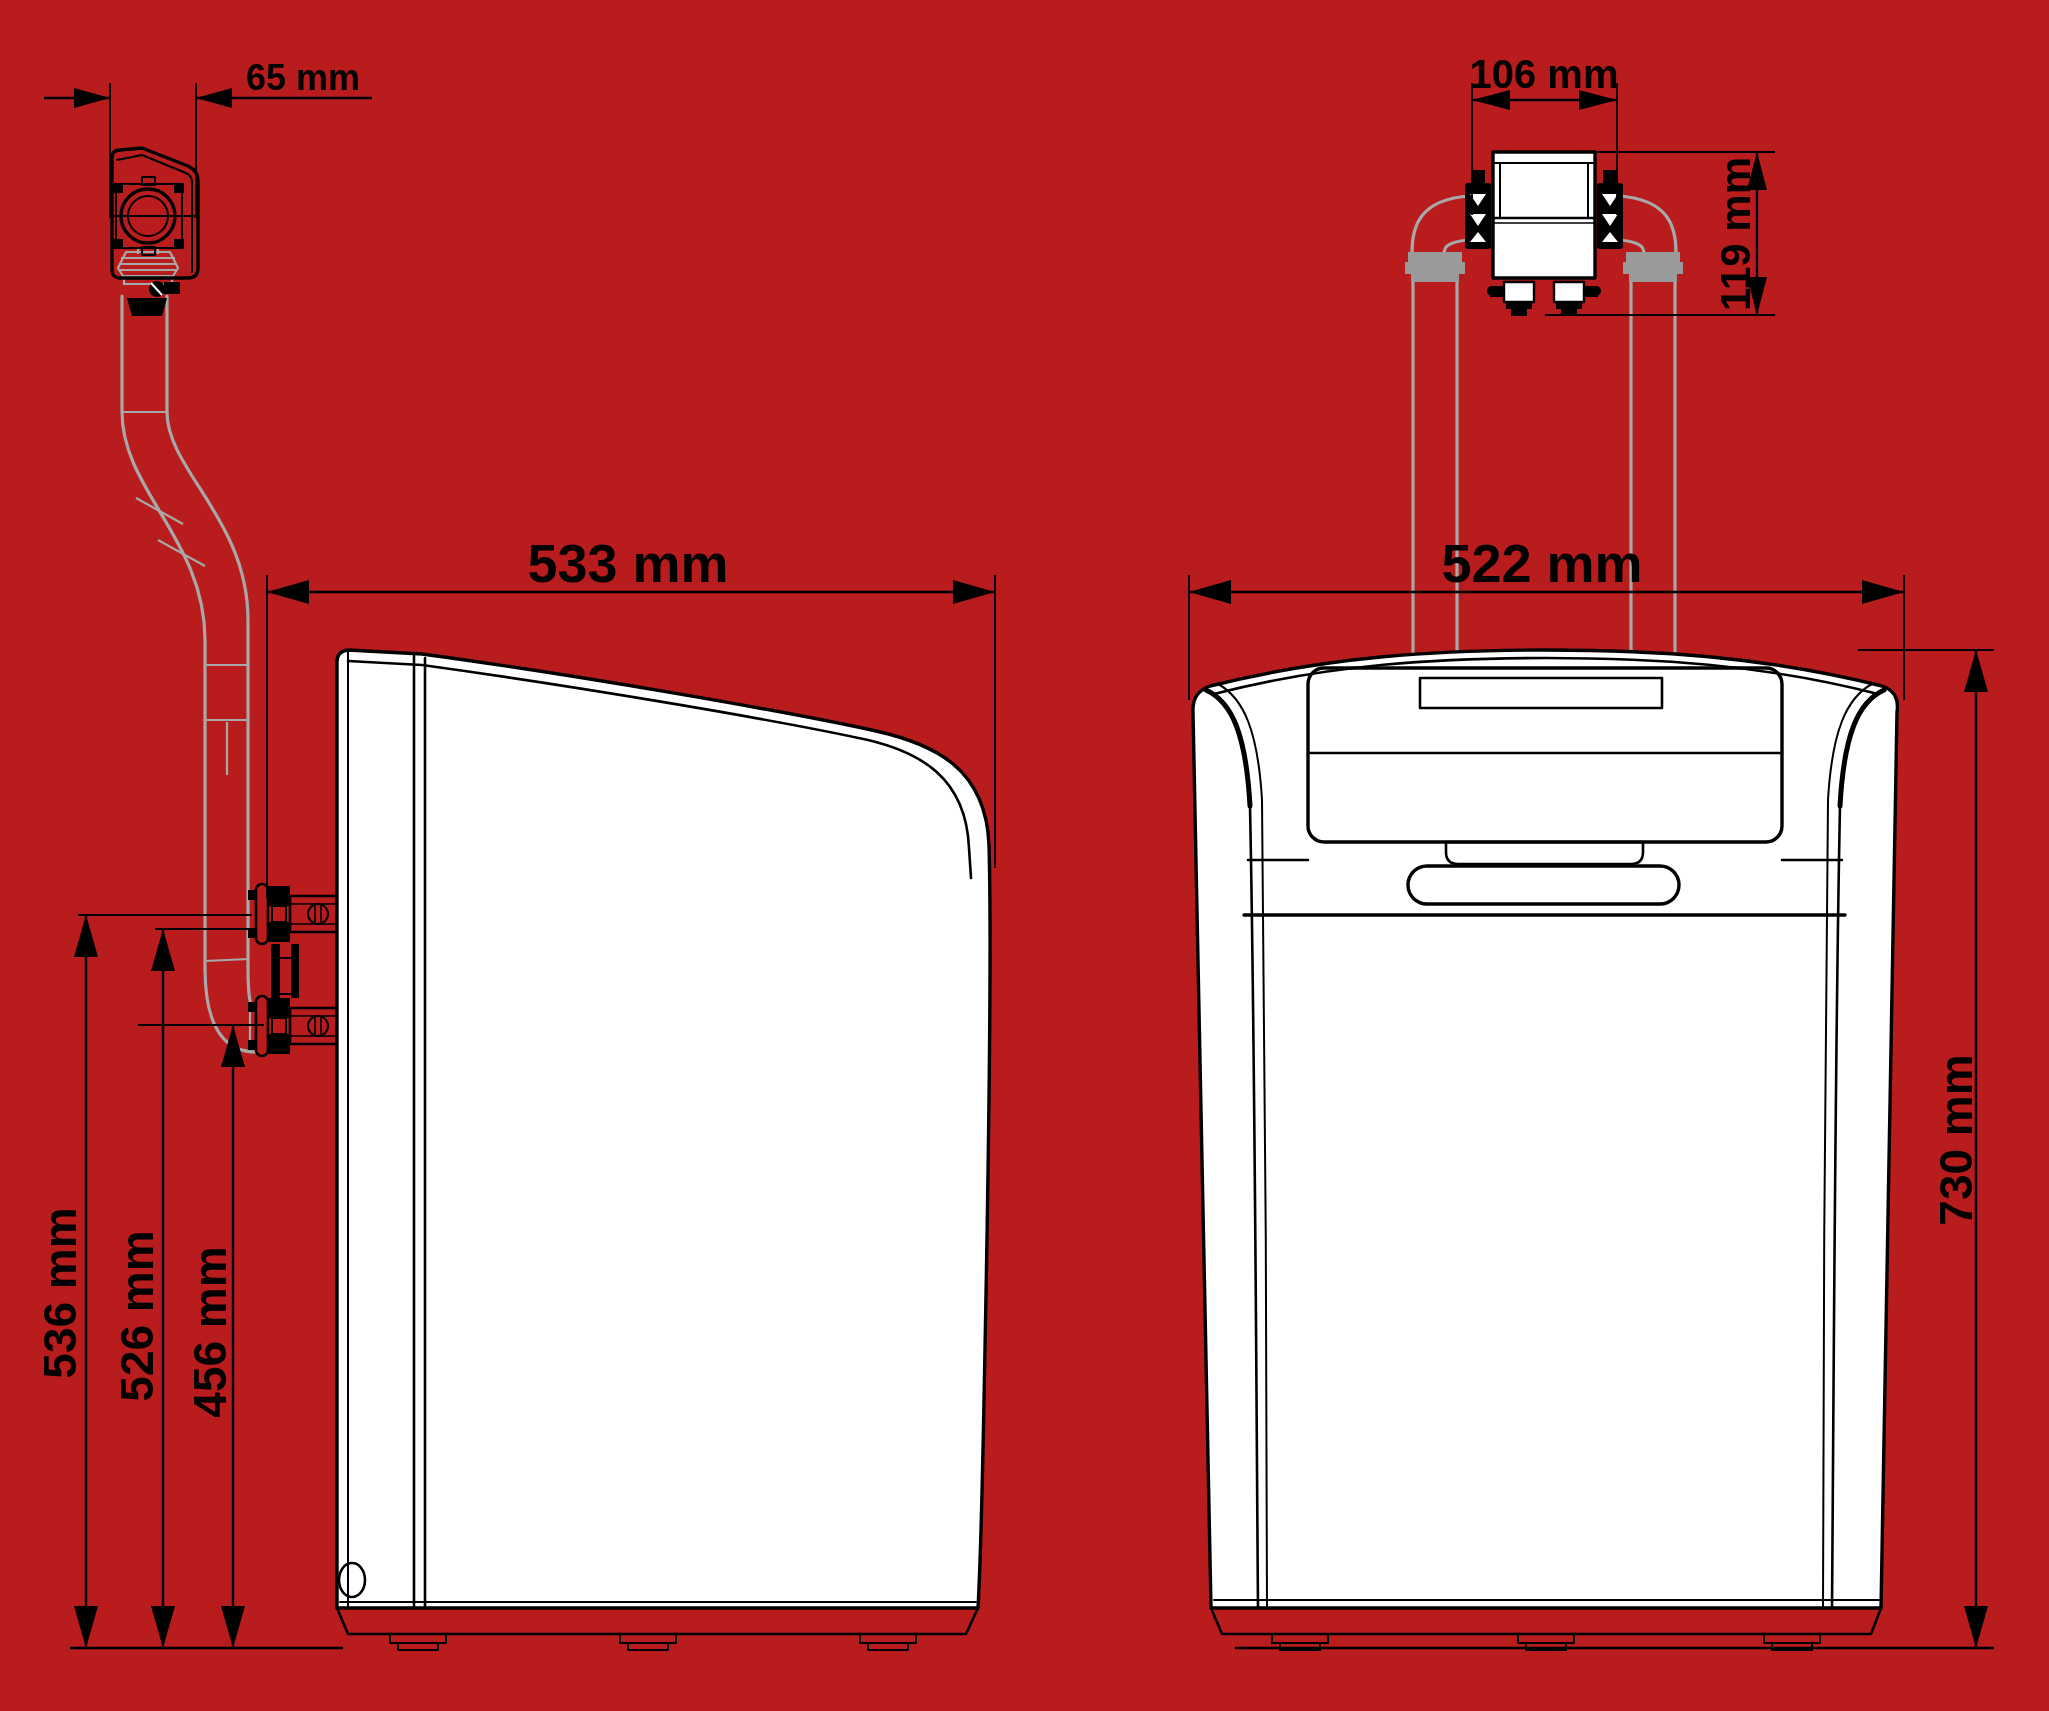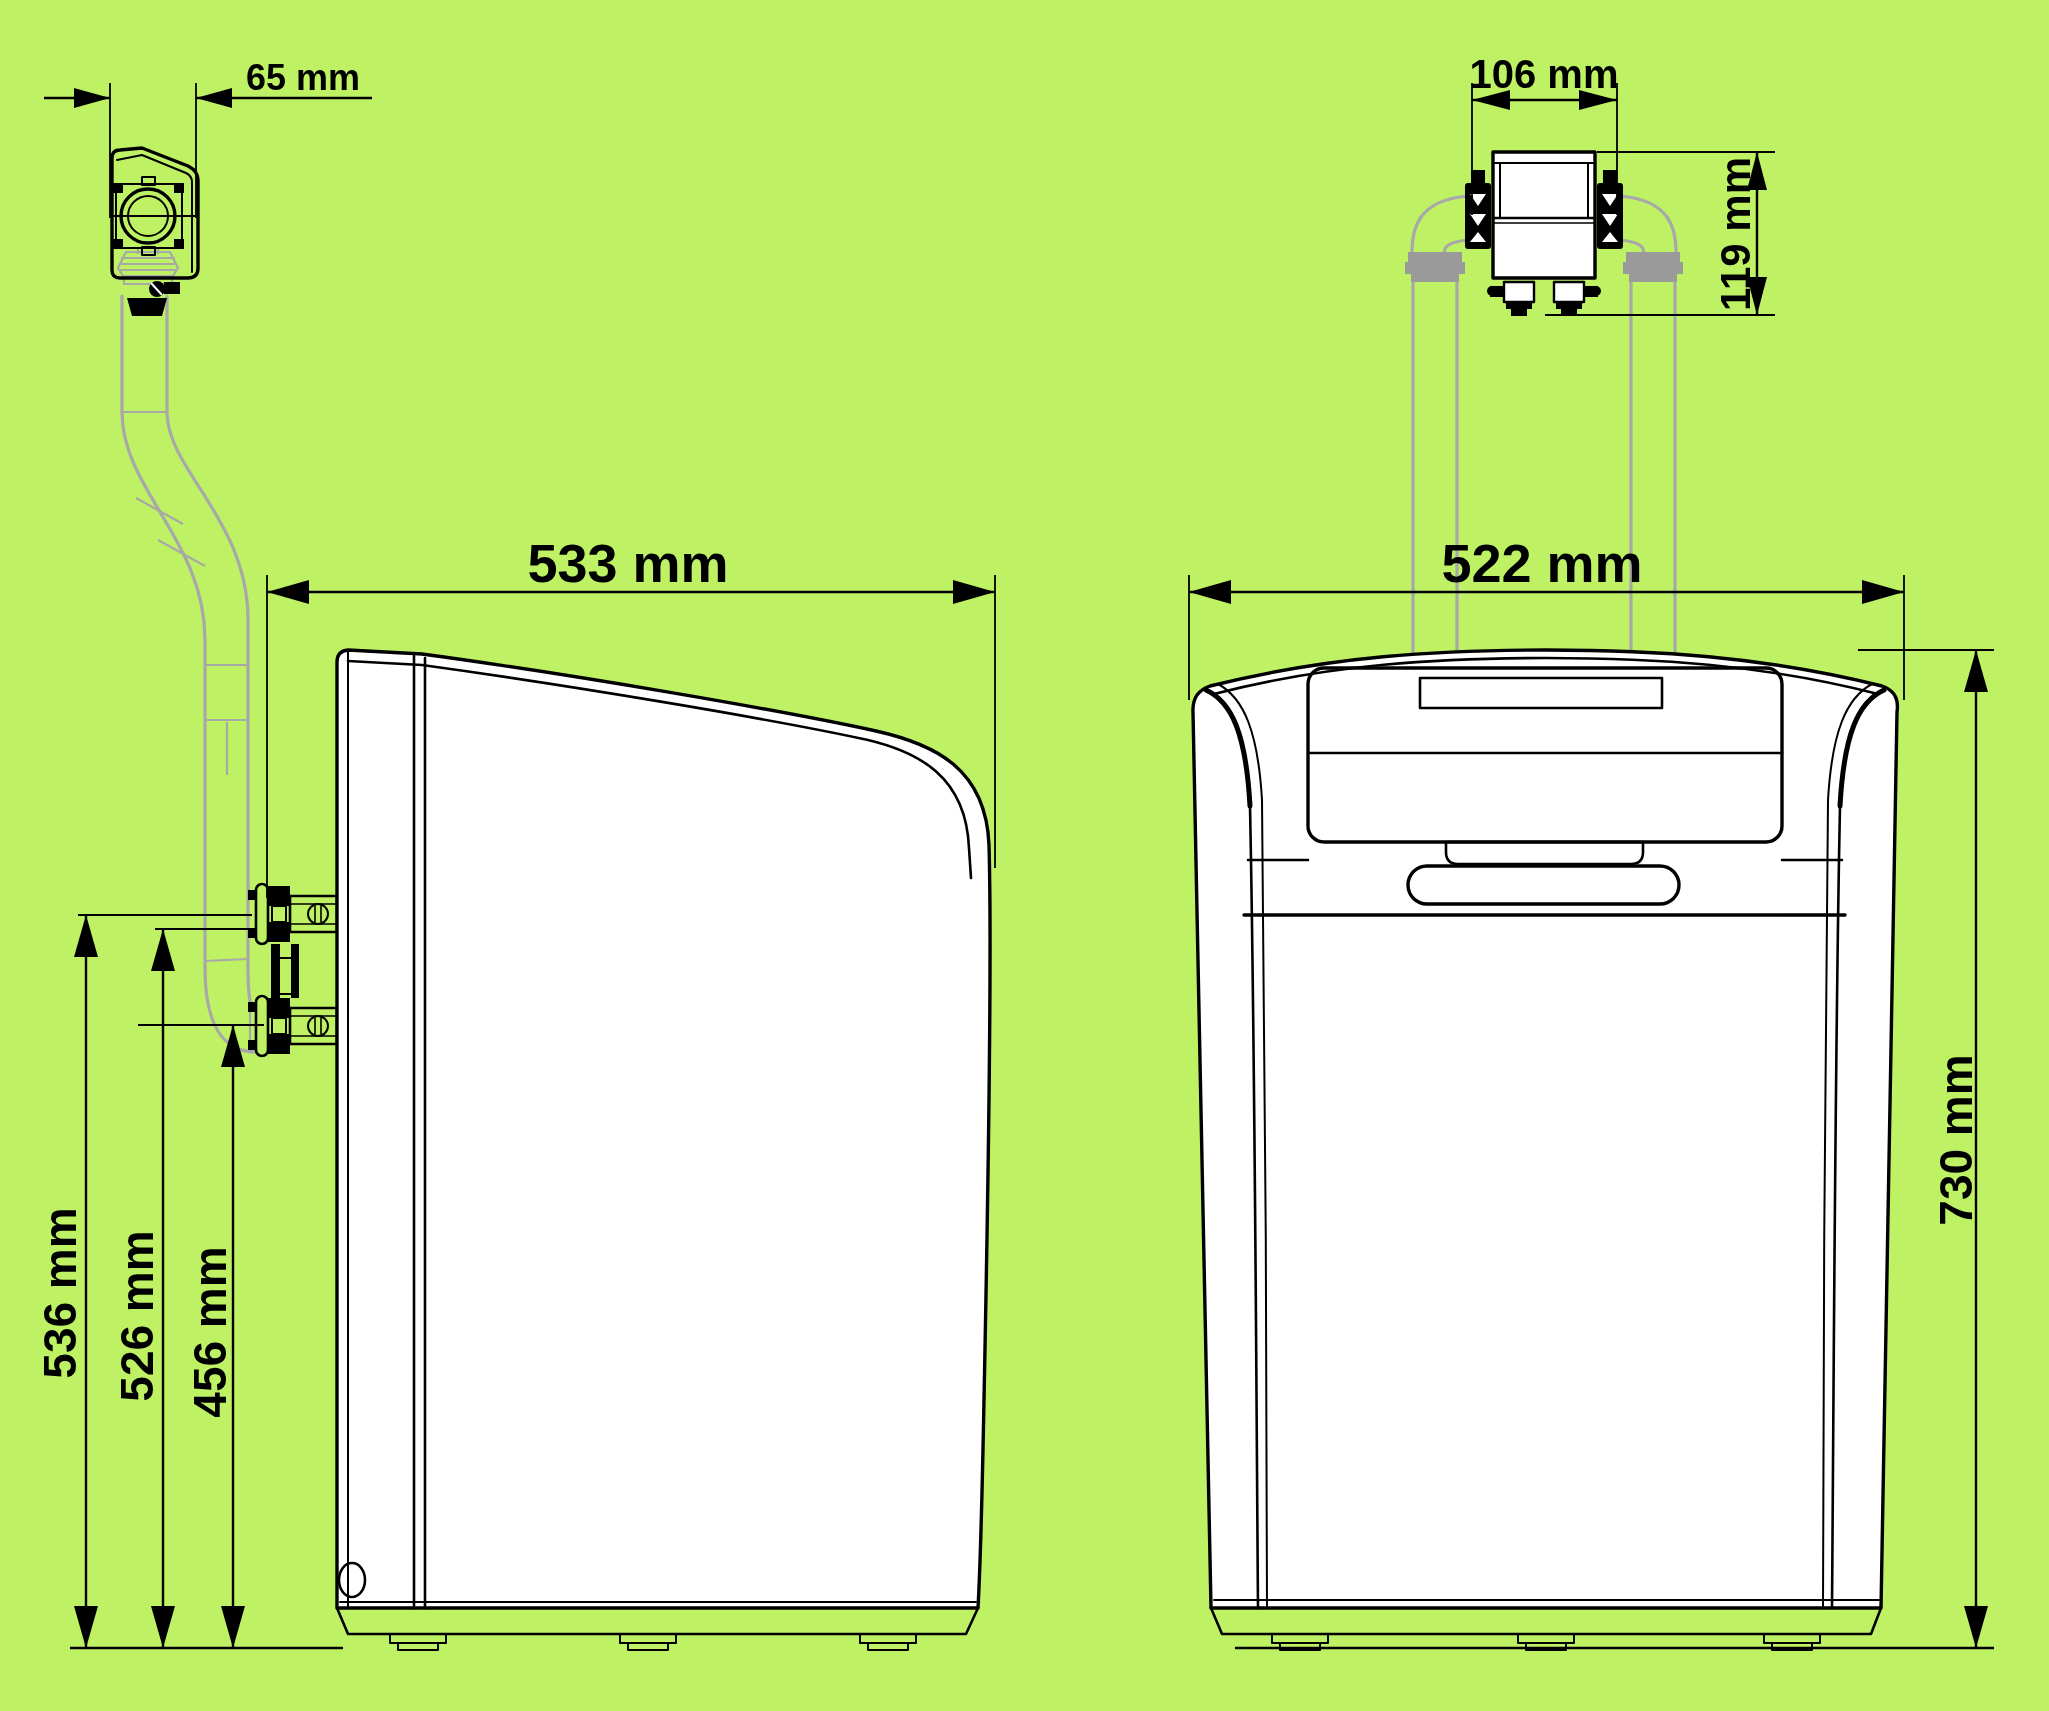--- a/index.html
+++ b/index.html
@@ -1,16 +1,16 @@
 <!DOCTYPE html>
 <html><head>
 <meta charset="utf-8">
 <style>
   html,body{margin:0;padding:0;background:#ffffff;}
-  #stage{position:relative;width:2049px;height:1711px;background:#bef264;overflow:hidden;}
+  #stage{position:relative;width:2049px;height:1711px;background:#b91c1c;overflow:hidden;}
   svg{display:block;}
   .ln{stroke:#000;fill:none;stroke-linecap:round;stroke-linejoin:round;}
   .w1{stroke-width:1.6;} .w2{stroke-width:2;} .w25{stroke-width:2.6;} .w3{stroke-width:3.4;} .w5{stroke-width:5;}
   .blk{fill:#000;stroke:none;}
   .whitefill{fill:#fff;stroke:#000;stroke-width:3.4;stroke-linejoin:round;}
   .pipe{stroke:#a8a8a8;fill:none;stroke-linecap:round;stroke-linejoin:round;stroke-width:3.2;}
   .pipe2{stroke:#a8a8a8;fill:none;stroke-width:2.2;}
   .pfill{fill:#9a9a9a;stroke:none;}
   .dimln{stroke:#000;stroke-width:2.4;fill:none;}
   .extln{stroke:#000;stroke-width:1.8;fill:none;}

